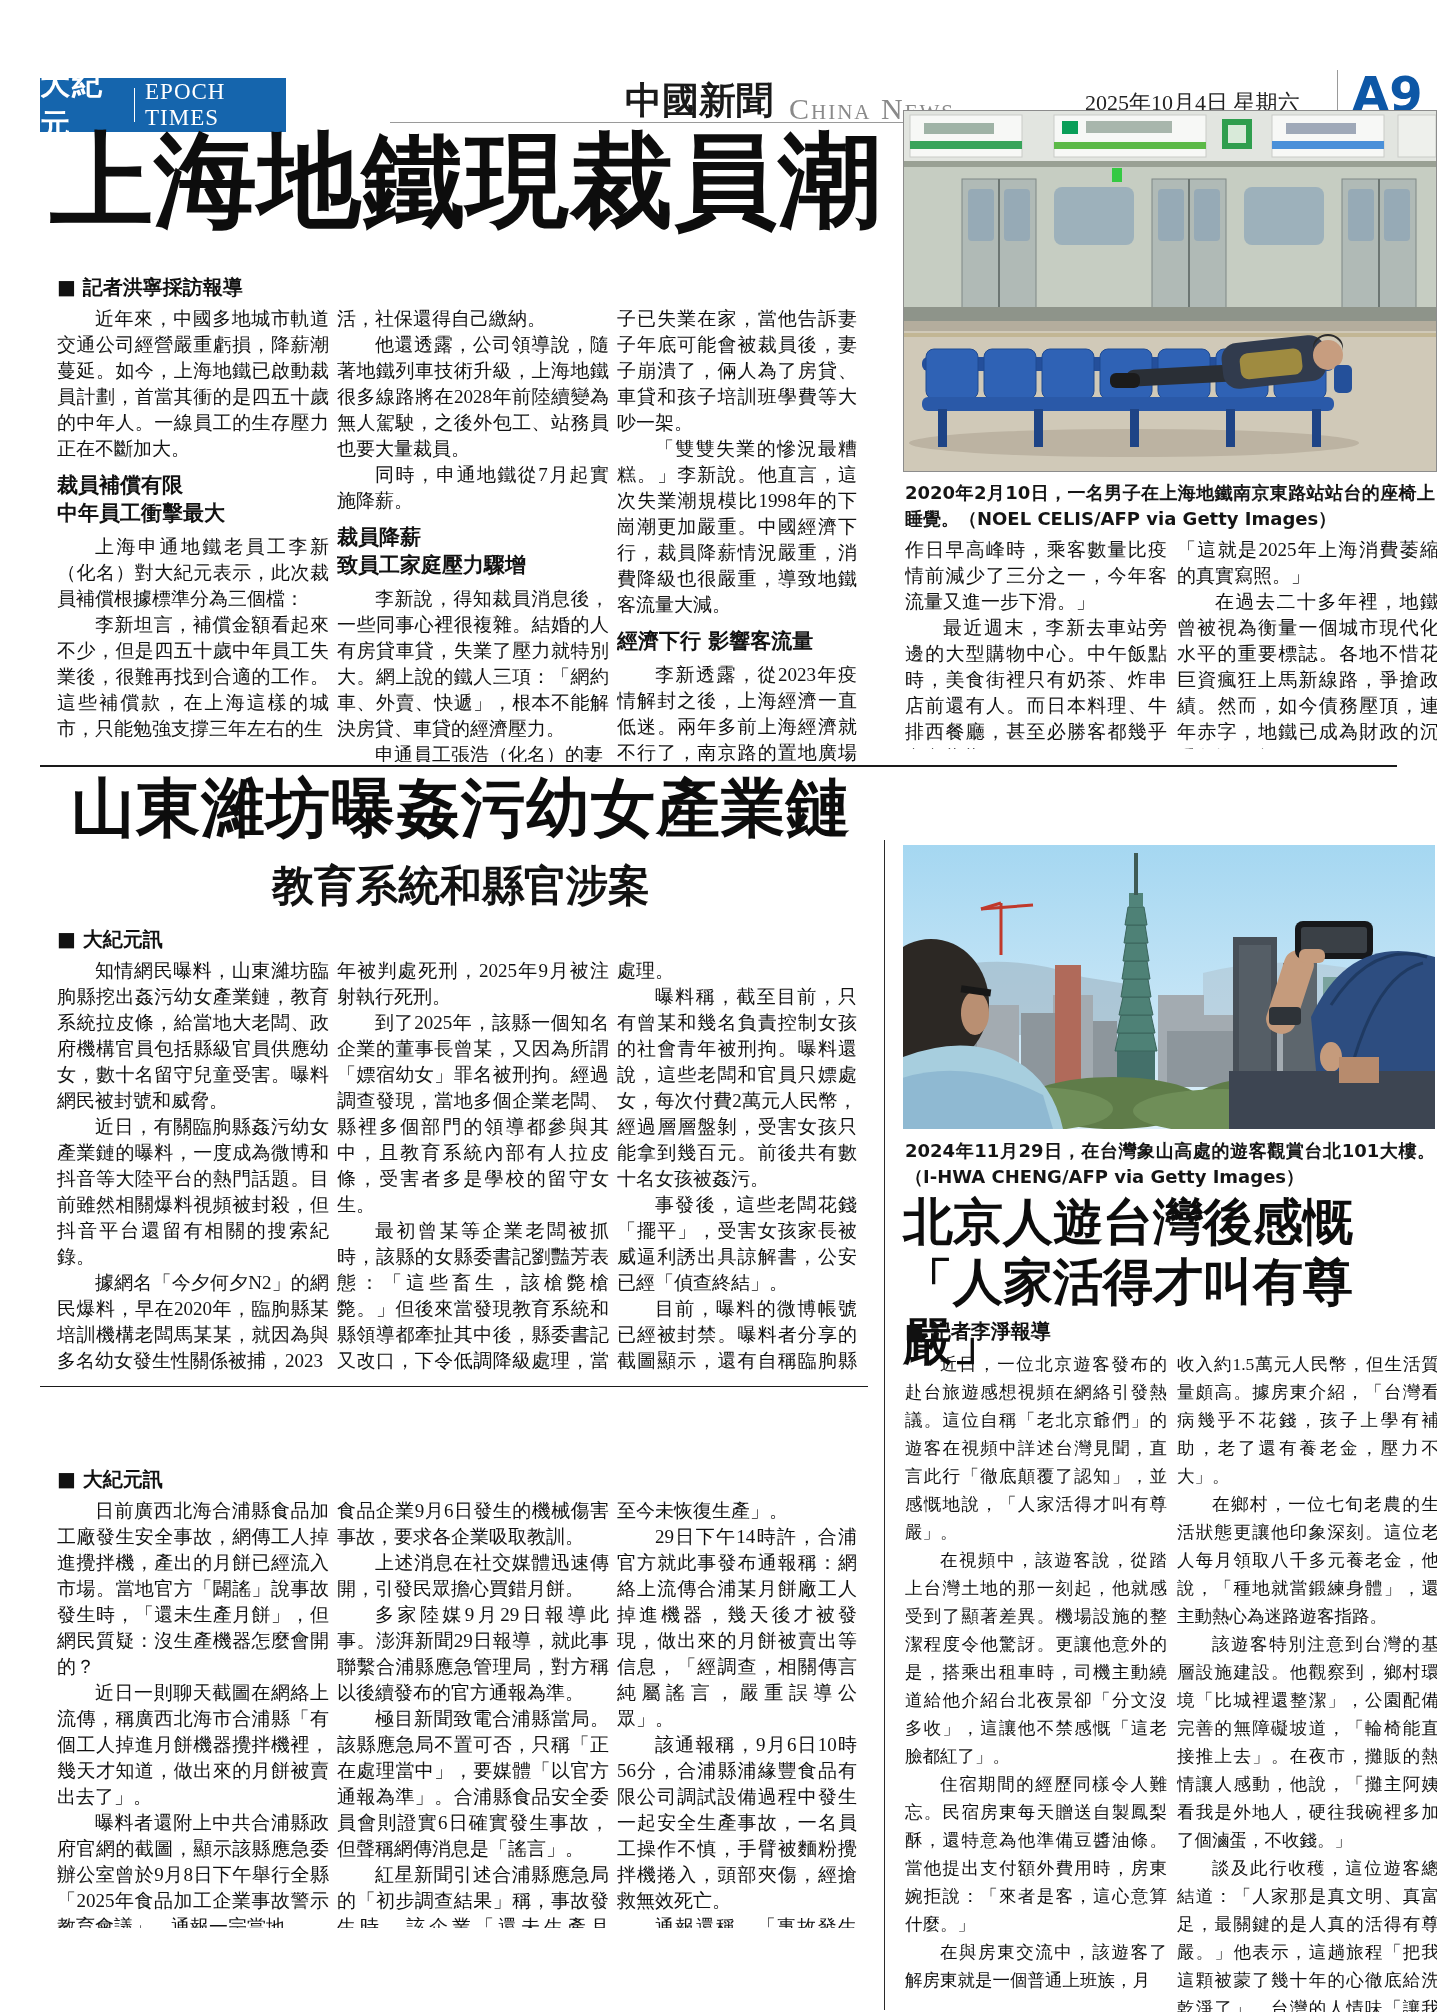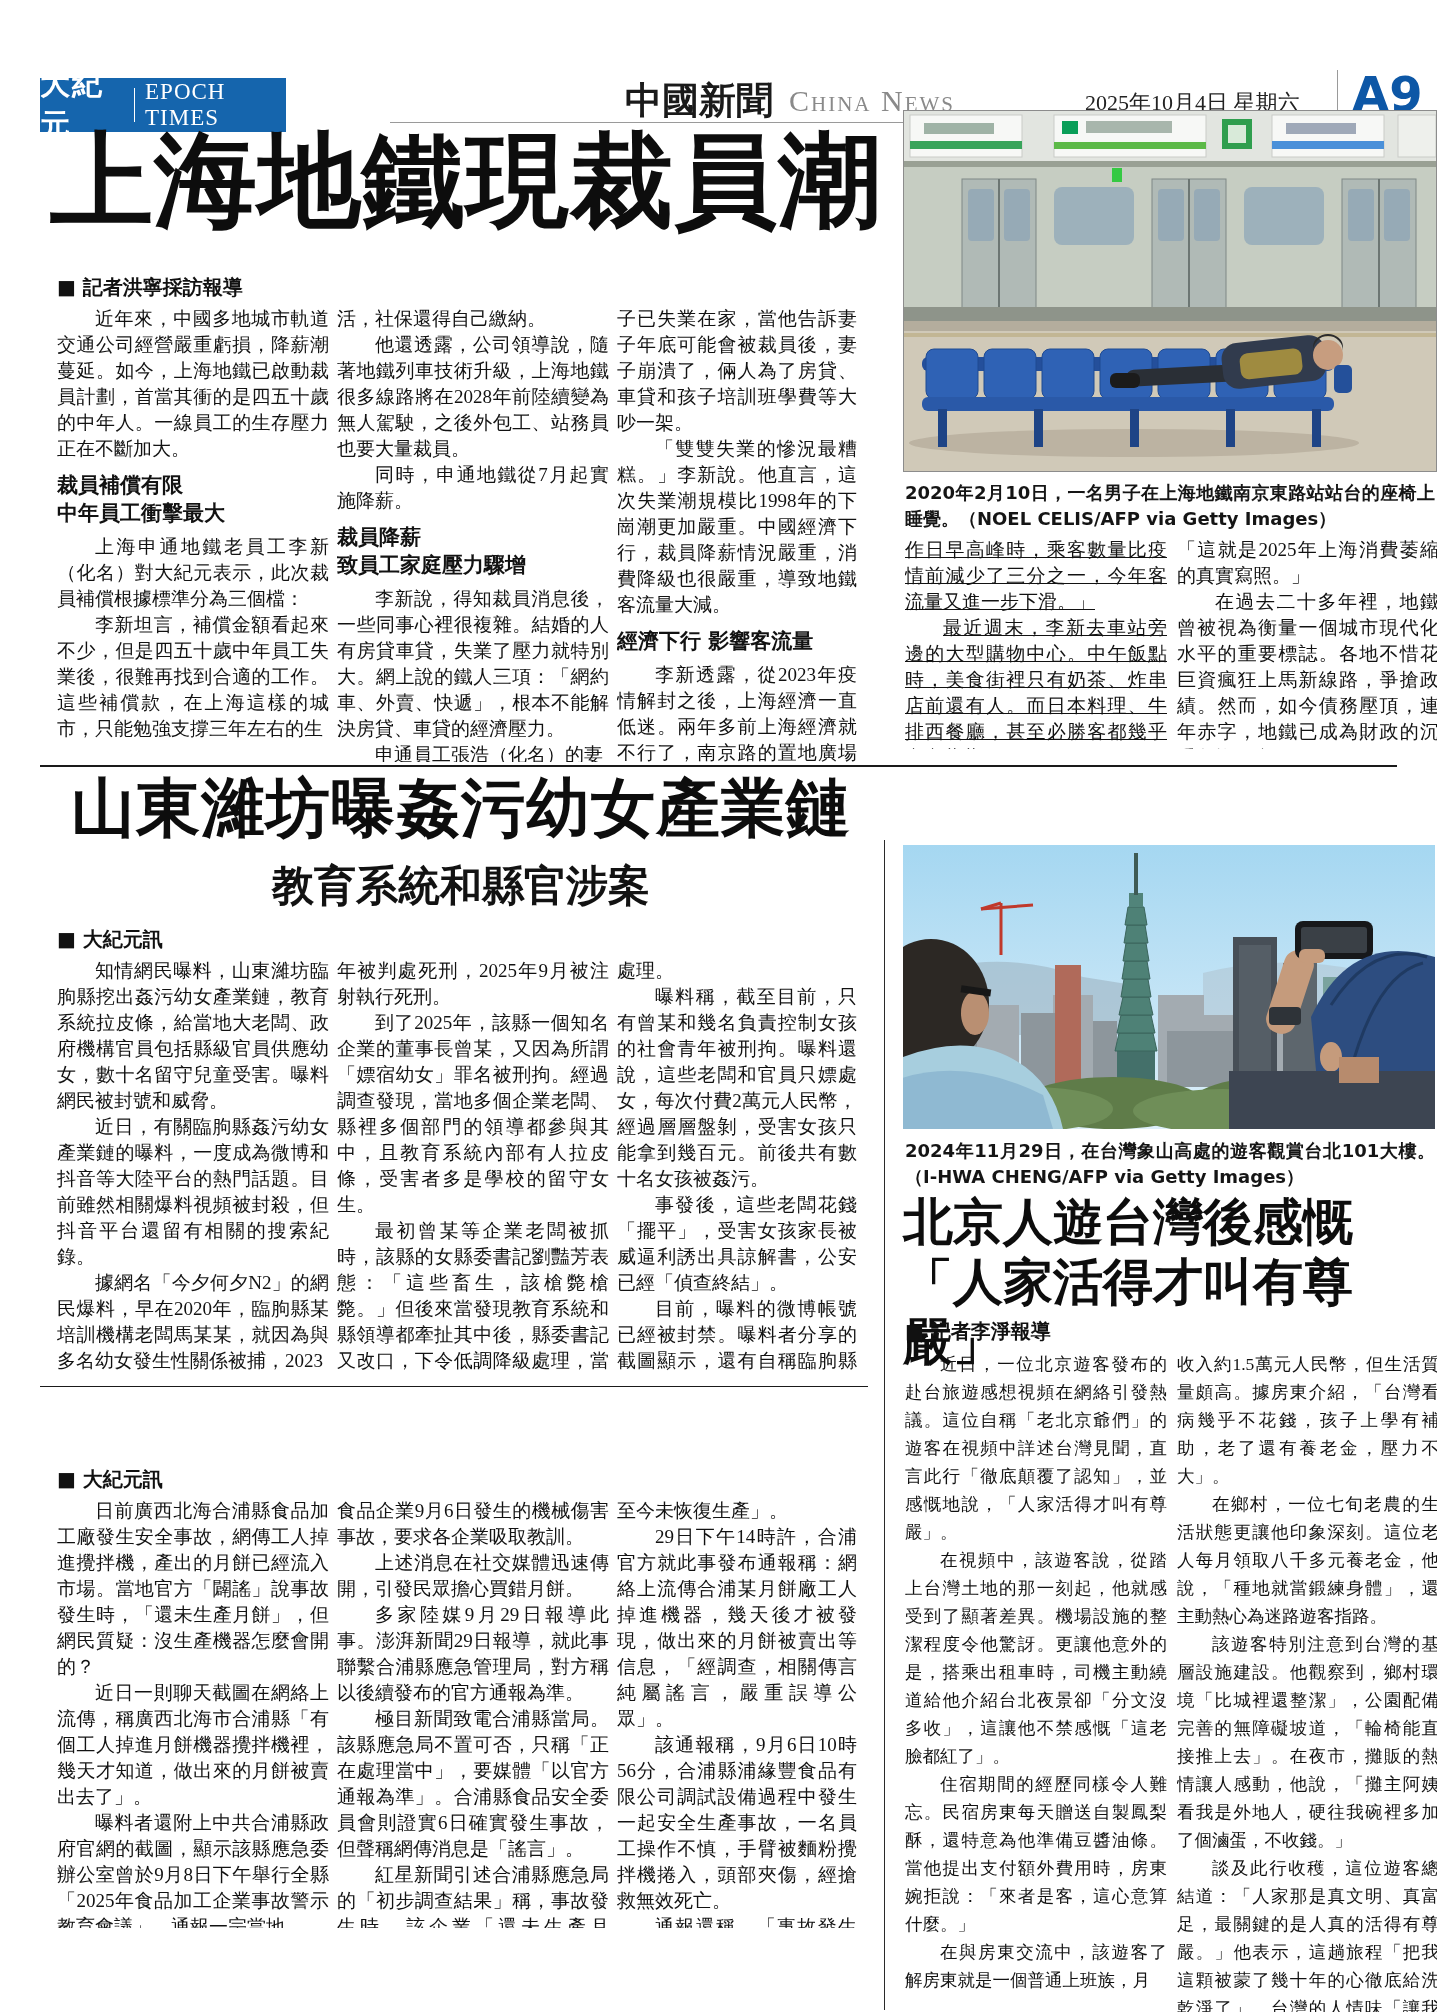--- a/index.html
+++ b/index.html
@@ -6,21 +6,21 @@
   .page{position:relative;width:1437px;height:2016px;background:#ffffff;overflow:hidden;
         font-family:"Liberation Serif",serif;color:#121212;}
   .abs{position:absolute;}
 
   
   .logo-box{left:40px;top:78px;width:246px;height:54px;background:#1565ad;display:flex;
             align-items:center;justify-content:center;gap:10px;}
   .logo-cn{color:#fff;font-family:"DejaVu Sans",sans-serif;font-weight:bold;font-size:30px;letter-spacing:2px;}
   .logo-sep{width:1px;height:34px;background:#ffffff;}
   .logo-en{color:#fff;font-family:"Liberation Serif",serif;font-size:23px;letter-spacing:1px;}
-  .section-wrap{left:560px;top:76px;width:460px;display:flex;align-items:center;justify-content:center;gap:16px;}
+  .section-wrap{left:560px;top:76px;width:460px;display:flex;align-items:flex-end;justify-content:center;gap:16px;}
   .section-cn{font-family:"DejaVu Sans",sans-serif;font-weight:bold;font-size:37px;color:#1a1a1a;}
   .section-en{font-family:"Liberation Serif",serif;font-variant:small-caps;font-size:30px;color:#8a8a8a;letter-spacing:2px;}
   .header-rule{left:390px;top:122px;width:1000px;border-top:1px solid #9a9a9a;}
   .date-text{left:1085px;top:88px;font-family:"Liberation Serif",serif;font-size:22px;color:#222;}
   .header-vsep{left:1337px;top:70px;width:1px;height:58px;background:#9a9a9a;}
   .page-no{left:1352px;top:66px;font-family:"DejaVu Sans",sans-serif;font-weight:bold;font-size:48px;color:#0d57a6;}
 
   
   .hrule{border-top:2px solid #1a1a1a;height:0;}
   .vrule{width:1px;background:#2a2a2a;}
@@ -172,21 +172,21 @@
 致員工家庭壓力驟增</p>
     <p>李新說，得知裁員消息後，一些同事心裡很複雜。結婚的人有房貸車貸，失業了壓力就特別大。網上說的鐵人三項：「網約車、外賣、快遞」，根本不能解決房貸、車貸的經濟壓力。</p>
     <p>申通員工張浩（化名）的妻</p>
   </div>
   <div class="col w-c" style="left:617px;top:306px;height:456px;">
     <p style="text-indent:0;">子已失業在家，當他告訴妻子年底可能會被裁員後，妻子崩潰了，倆人為了房貸、車貸和孩子培訓班學費等大吵一架。</p>
     <p>「雙雙失業的慘況最糟糕。」李新說。他直言，這次失業潮規模比1998年的下崗潮更加嚴重。中國經濟下行，裁員降薪情況嚴重，消費降級也很嚴重，導致地鐵客流量大減。</p>
     <p class="sub">經濟下行 影響客流量</p>
     <p>李新透露，從2023年疫情解封之後，上海經濟一直低迷。兩年多前上海經濟就不行了，南京路的置地廣場和梅隴鎮廣場關門，徐家匯的太平洋百貨和第六百貨關門。「我所在的線路工</p>
   </div>
-  <div class="col w-r" style="left:905px;top:537px;height:212px;text-decoration:underline;">
+  <div class="col w-r" style="left:905px;top:537px;height:212px;">
     <p style="text-indent:0;">作日早高峰時，乘客數量比疫情前減少了三分之一，今年客流量又進一步下滑。」</p>
     <p>最近週末，李新去車站旁邊的大型購物中心。中午飯點時，美食街裡只有奶茶、炸串店前還有人。而日本料理、牛排西餐廳，甚至必勝客都幾乎空空蕩蕩。</p>
   </div>
   <div class="col w-r" style="left:1177px;top:537px;height:212px;">
     <p style="text-indent:0;">「這就是2025年上海消費萎縮的真實寫照。」</p>
     <p>在過去二十多年裡，地鐵曾被視為衡量一個城市現代化水平的重要標誌。各地不惜花巨資瘋狂上馬新線路，爭搶政績。然而，如今債務壓頂，連年赤字，地鐵已成為財政的沉重負擔。◇</p>
   </div>
 
   <div class="abs hrule" style="left:40px;top:765px;width:1357px;"></div>
   <div class="abs vrule" style="left:884px;top:840px;height:1170px;"></div>

